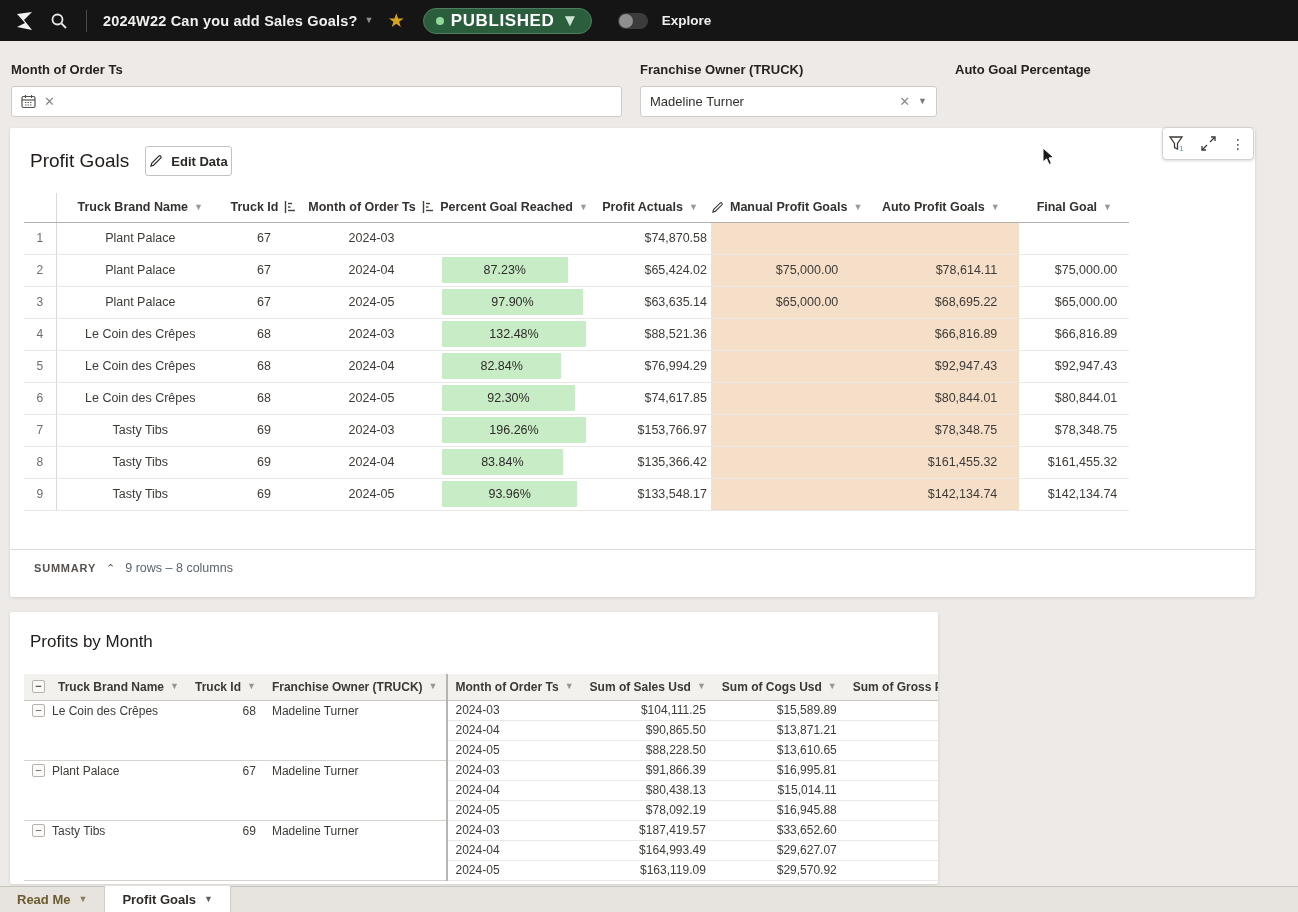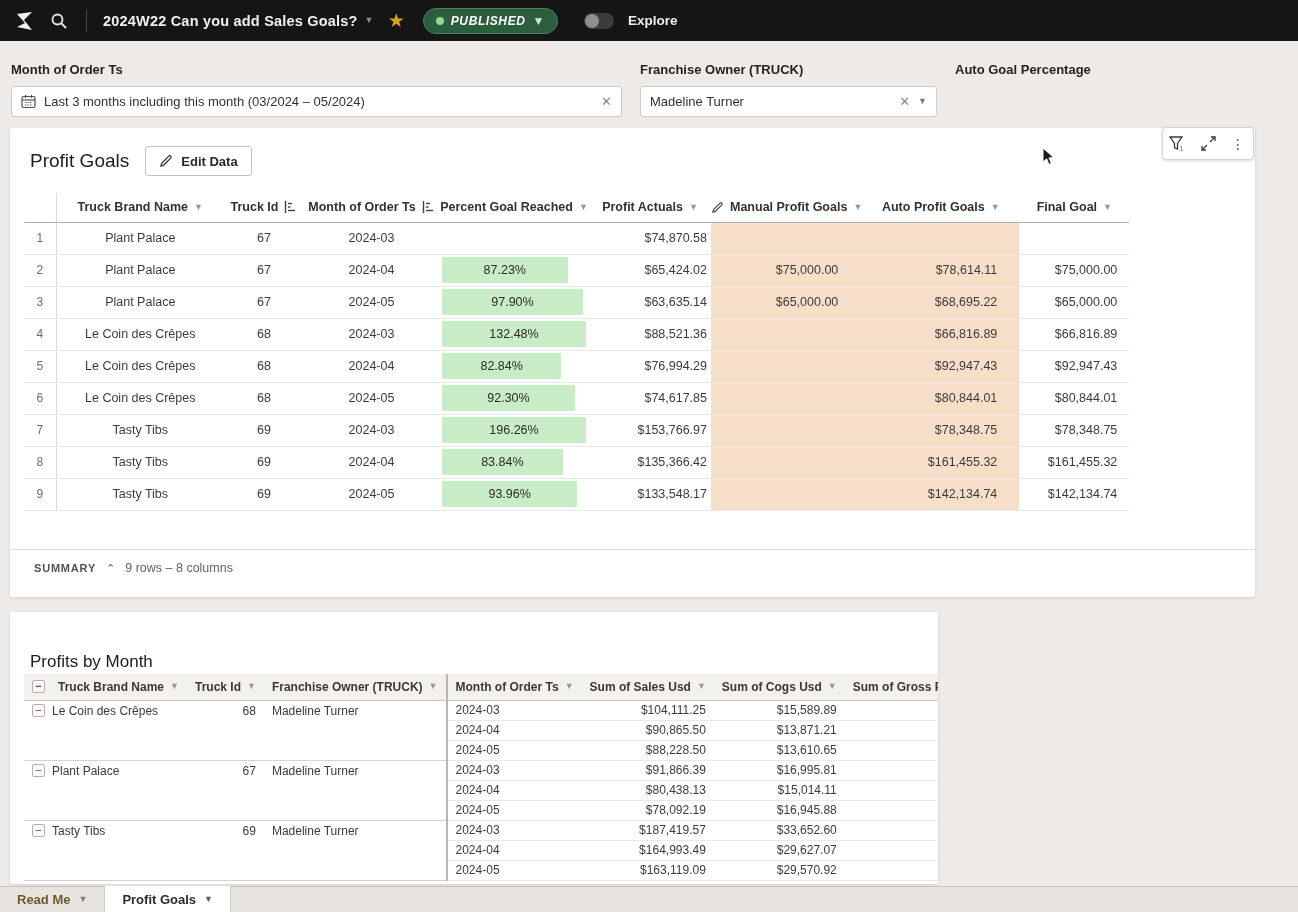--- a/index.html
+++ b/index.html
@@ -12,21 +12,21 @@
             display:flex; align-items:center; padding:0 14px; gap:12px; }
   .tb-ico { width:22px; height:22px; display:flex; align-items:center; justify-content:center; }
   .tb-divider { width:1px; height:22px; background:#4a4a4a; margin:0 4px; }
   .doc-title { color:#f1f0ef; font-size:14.5px; font-weight:bold; letter-spacing:.2px; display:flex; align-items:center; gap:7px; cursor:default; }
   .caret { font-size:9px; color:#9b9894; line-height:1; }
   .doc-title .caret { color:#8f8d8a; }
   .star { color:#d9a61b; font-size:19px; line-height:1; margin-left:2px; }
   .pub-badge { display:flex; align-items:center; gap:7px; background:#2a5e3d; border:1px solid #4d7f5e;
                border-radius:13px; height:26px; padding:0 12px; margin-left:6px; }
   .pub-dot { width:8px; height:8px; border-radius:50%; background:#8fd99a; }
-  .pub-badge span { color:#fff; font-size:12px; font-weight:bold; letter-spacing:.6px;font-style:italic; }
+  .pub-badge span { color:#fff; font-size:17px; font-weight:bold; letter-spacing:.6px; }
   .pub-badge .caret { color:#cfe3d5; }
   .toggle { width:30px; height:16px; border-radius:8px; background:#3c3c3c; position:relative; margin-left:14px; }
   .toggle .knob { position:absolute; left:1px; top:1px; width:14px; height:14px; border-radius:50%; background:#8f8f8f; }
   .explore-lbl { color:#f0efee; font-size:13.5px; font-weight:bold; margin-left:2px; }
 
   
   .filter { position:absolute; }
   .filter .flabel { font-size:13px; font-weight:bold; color:#26231f; margin-bottom:9px; }
   .fbox { height:31px; background:#fff; border:1px solid #cfccc8; border-radius:3px;
           display:flex; align-items:center; padding:0 9px; gap:8px; font-size:13px; color:#34312d; }
@@ -37,21 +37,21 @@
   #filter-owner { left:640px; top:62px; width:297px; }
   #filter-goal  { left:955px; top:62px; width:295px; }
 
   
   .panel { position:absolute; background:#fff; border-radius:2px; box-shadow:0 1px 3px rgba(60,55,50,.14); }
   #panel1 { left:10px; top:128px; width:1245px; height:469px; }
   #panel2 { left:10px; top:612px; width:928px; height:272px; overflow:hidden; }
 
   .p1-head { position:absolute; left:20px; top:18px; display:flex; align-items:center; gap:16px; }
   .p1-title { font-size:19px; color:#1f1c19; font-weight:normal; }
-  .edit-btn { display:flex; align-items:center; gap:8px; height:30px; padding:0 13px; background:#fff;
+  .edit-btn { display:flex; align-items:center; gap:8px; height:30px; padding:0 3px; background:#fff;
               border:1px solid #c6c3bf; border-radius:3px; font-size:13px; font-weight:bold; color:#2b2825; cursor:pointer; }
 
   
   .float-tools { position:absolute; left:1162px; top:127px; width:92px; height:33px; background:#fff;
                  border:1px solid #d5d2ce; border-radius:4px; box-shadow:0 1px 3px rgba(60,55,50,.18);
                  display:flex; align-items:center; justify-content:space-around; z-index:5; }
   .ft-ico { width:24px; height:24px; display:flex; align-items:center; justify-content:center; cursor:pointer; }
   .kebab { color:#4f4c48; font-size:14px; letter-spacing:0; line-height:1; }
 
   
@@ -71,21 +71,21 @@
   .pct-wrap { padding:0 3px; }
   .pct-bar { background:#c7ecc6; height:26px; line-height:26px; text-align:center; color:#2e2b28; border-radius:1px; }
 
   .summary-row { position:absolute; left:0; right:0; top:421px; border-top:1px solid #dcd9d6; }
   .summary-inner { position:absolute; left:24px; top:433px; display:flex; align-items:center; gap:10px; }
   .summary-lbl { font-size:11px; font-weight:bold; letter-spacing:.8px; color:#55524e; }
   .summary-chev { color:#55524e; font-size:11px; cursor:pointer; }
   .summary-info { font-size:12.5px; color:#5a6470; }
 
   
-  .p2-title { position:absolute; left:20px; top:40px; font-size:17px; color:#1f1c19; }
+  .p2-title { position:absolute; left:20px; top:20px; font-size:17px; color:#1f1c19; }
   #t2 { position:absolute; left:14px; top:62px; border-collapse:collapse; table-layout:fixed; font-size:12px; color:#3e3b37; }
   #t2 th { height:26px; background:#f3f1ee; font-size:12px; font-weight:bold; color:#3b3835; text-align:left;
            padding:0 8px; border-bottom:1px solid #c9c6c2; white-space:nowrap; overflow:hidden; }
   #t2 th .hdr-inner { justify-content:flex-start; }
   #t2 td { height:20px; padding:0 8px; border-bottom:1px solid #ebe8e5; white-space:nowrap; overflow:hidden; }
   #t2 td.grp { vertical-align:top; padding-top:3px; border-bottom:1px solid #d6d3cf; background:#fff; }
   #t2 .num { text-align:right; }
   #t2 .sep { border-left:2px solid #b8b5b1; }
   .collapse-box { display:inline-flex; width:13px; height:13px; border:1px solid #b5b2ae; border-radius:2px;
                   background:#fbfaf9; color:#55524e; font-size:11px; line-height:11px; align-items:center;
@@ -145,21 +145,20 @@
       <span>
         <svg width="15" height="15" viewBox="0 0 15 15" fill="none" stroke="#55524e" stroke-width="1.2">
           <rect x="1" y="2.5" width="13" height="11" rx="1.5"></rect>
             <line x1="1" y1="6" x2="14" y2="6"></line>
           <line x1="4.5" y1="1" x2="4.5" y2="4"></line>
             <line x1="10.5" y1="1" x2="10.5" y2="4"></line>
           <line x1="4" y1="8.5" x2="11" y2="8.5" stroke-dasharray="1.4 1.1"></line>
             <line x1="4" y1="11" x2="11" y2="11" stroke-dasharray="1.4 1.1"></line>
         </svg>
       </span>
-      <span class="val">Last 3 months including this month (03/2024 – 05/2024)</span>
       <span class="clear">✕</span>
     </div>
   </div>
 
   <div class="filter" id="filter-owner">
     <div class="flabel">Franchise Owner (TRUCK)</div>
     <div class="fbox">
       <span class="val">Madeline Turner</span>
       <span class="clear">✕</span>
       <span class="caret">▼</span>

